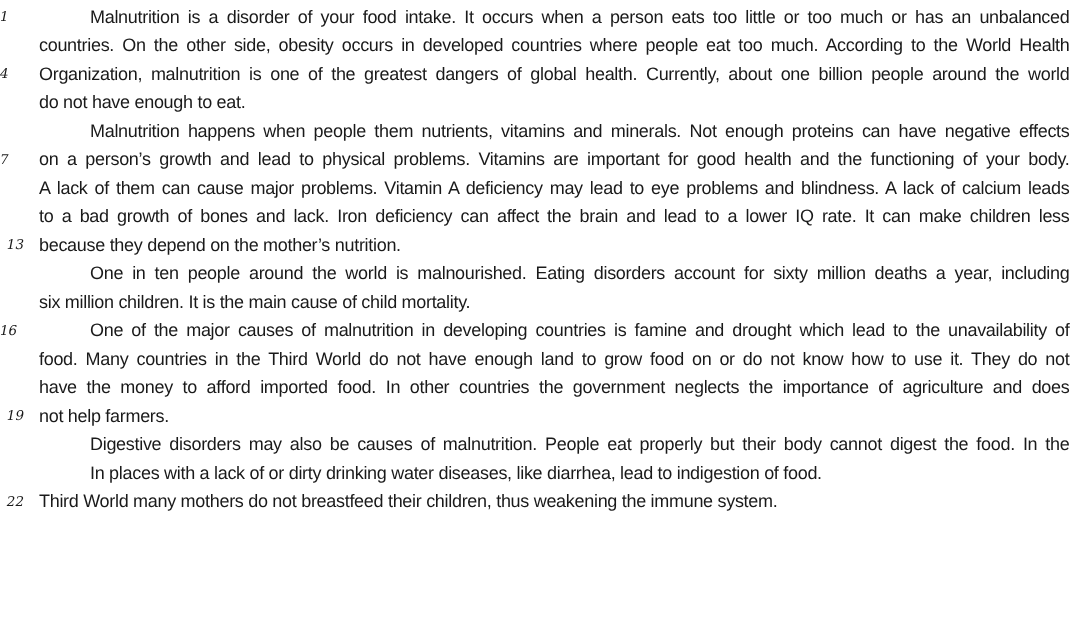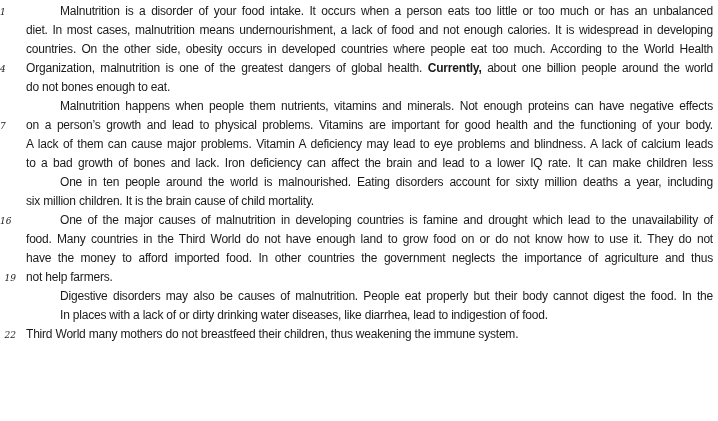--- a/index.html
+++ b/index.html
@@ -41,38 +41,38 @@
     text-align: right;
     font-family: "DejaVu Serif", serif;
     font-style: italic;
     font-size: 9px;
     letter-spacing: 0;
     color: #1a1a1a;
     line-height: 20px;
     text-indent: 0;
   }
   .line b {
-    font-weight: bold;
+    font-weight: normal;
   }
 </style>
 </head>
 <body>
 
 <div class="page" id="page">
     <div class="line indent justify"><span class="num">1</span>Malnutrition is a disorder of your food intake. It occurs when a person eats too little or too much or has an unbalanced</div>
-    <div class="line justify">diet. In most cases, malnutrition means undernourishment, a lack of food and not enough calories. It is widespread in developing</div>
     <div class="line justify">countries. On the other side, obesity occurs in developed countries where people eat too much. According to the World Health</div>
     <div class="line justify"><span class="num">4</span><span>Organization, malnutrition is one of the greatest dangers of global health. </span><b>Currently,</b><span> about one billion people around the world</span></div>
-    <div class="line">do not bones enough to eat.</div>
+    <div class="line">do not have enough to eat.</div>
     <div class="line indent justify">Malnutrition happens when people them nutrients, vitamins and minerals. Not enough proteins can have negative effects</div>
     <div class="line justify"><span class="num">7</span>on a person’s growth and lead to physical problems. Vitamins are important for good health and the functioning of your body.</div>
     <div class="line justify">A lack of them can cause major problems. Vitamin A deficiency may lead to eye problems and blindness. A lack of calcium leads</div>
     <div class="line justify">to a bad growth of bones and lack. Iron deficiency can affect the brain and lead to a lower IQ rate. It can make children less</div>
+    <div class="line"><span class="num">13</span>because they depend on the mother’s nutrition.</div>
     <div class="line indent justify">One in ten people around the world is malnourished. Eating disorders account for sixty million deaths a year, including</div>
-    <div class="line">six million children. It is the brain cause of child mortality.</div>
+    <div class="line">six million children. It is the main cause of child mortality.</div>
     <div class="line indent justify"><span class="num">16</span>One of the major causes of malnutrition in developing countries is famine and drought which lead to the unavailability of</div>
     <div class="line justify">food. Many countries in the Third World do not have enough land to grow food on or do not know how to use it. They do not</div>
-    <div class="line justify">have the money to afford imported food. In other countries the government neglects the importance of agriculture and thus</div>
+    <div class="line justify">have the money to afford imported food. In other countries the government neglects the importance of agriculture and does</div>
     <div class="line"><span class="num">19</span>not help farmers.</div>
     <div class="line indent justify">Digestive disorders may also be causes of malnutrition. People eat properly but their body cannot digest the food. In the</div>
     <div class="line indent">In places with a lack of or dirty drinking water diseases, like diarrhea, lead to indigestion of food.</div>
     <div class="line"><span class="num">22</span>Third World many mothers do not breastfeed their children, thus weakening the immune system.</div>
   </div>
 
 </body></html>

